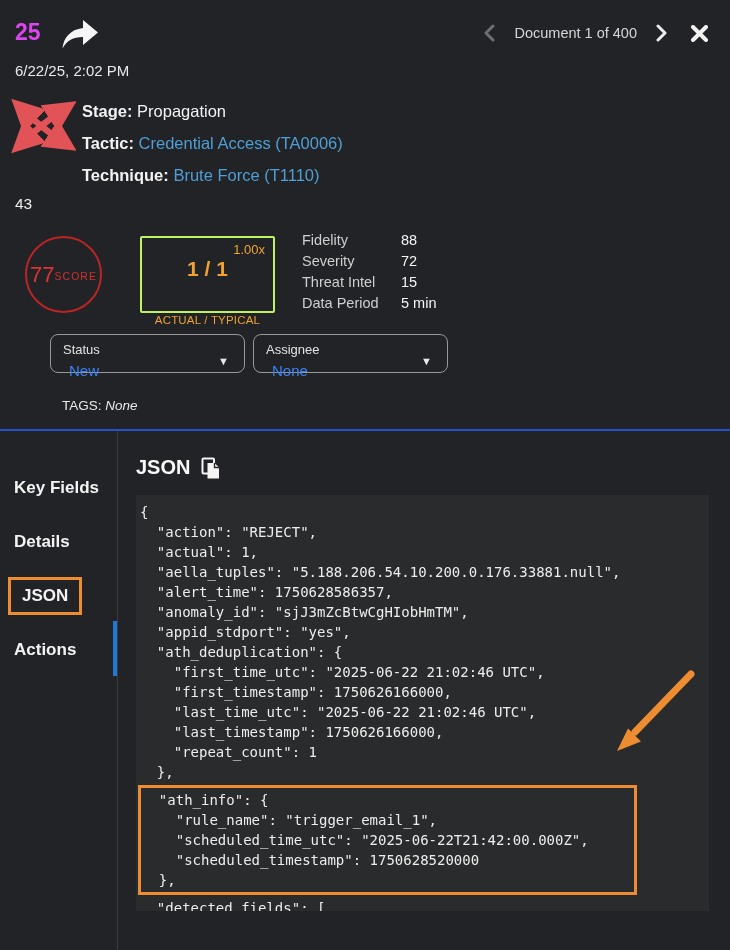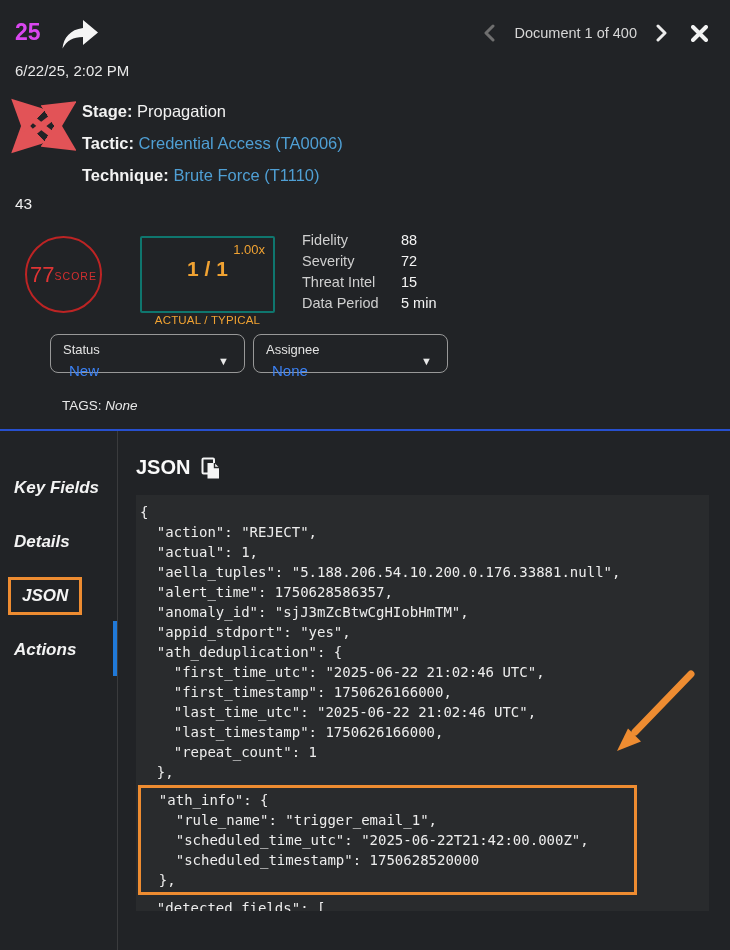--- a/index.html
+++ b/index.html
@@ -41,21 +41,21 @@
     width: 77px; height: 77px; border-radius: 50%;
     border: 2px solid #bd2424;
     display: flex; flex-direction: row; align-items: center; justify-content: center;
   }
   .score-value { color: #e03434; font-size: 22px; line-height: 24px; }
   .score-label { color: #d32f2f; font-size: 10.5px; letter-spacing: 1px; margin-top: 2px; }
 
   .ratio-box {
     position: absolute; left: 140px; top: 236px;
     width: 135px; height: 77px;
-    border: 2px solid #0f766e; border-radius: 2px;
+    border: 2px solid #bef264; border-radius: 2px;
     color: #f0a232; padding: 4px 8px 6px 8px;
     display: flex; flex-direction: column; justify-content: space-between;
   }
   .ratio-mult { font-size: 13px; text-align: right; }
   .ratio-main { font-size: 21px; font-weight: 600; text-align: center; }
   .ratio-caption { font-size: 11.5px; font-weight: 400; text-align: center; letter-spacing: .2px; margin-top: 33px; }
 
   .metrics {
     position: absolute; left: 302px; top: 233px;
     display: grid; grid-template-columns: 99px auto; row-gap: 5.5px;
@@ -79,21 +79,20 @@
 
   .blue-divider { width: 100%; height: 2px; background: #2750cf; }
 
   
   .bottom { display: flex; width: 100%; height: 519px; }
 
   .sidebar {
     position: relative; width: 118px; flex: none;
     border-right: 1px solid #3a3b3d;
     padding-top: 30px;
-    font-style: italic;
   }
   .nav { list-style: none; }
   .nav-item {
     height: 54px; display: flex; align-items: center;
     padding-left: 14px; font-size: 17px; font-weight: 600; color: #f3f3f3;
     cursor: pointer; white-space: nowrap;
   }
   .json-annotation {
     border: 3px solid #ee8c31;
     padding: 6px 11px; margin-left: -6px;

